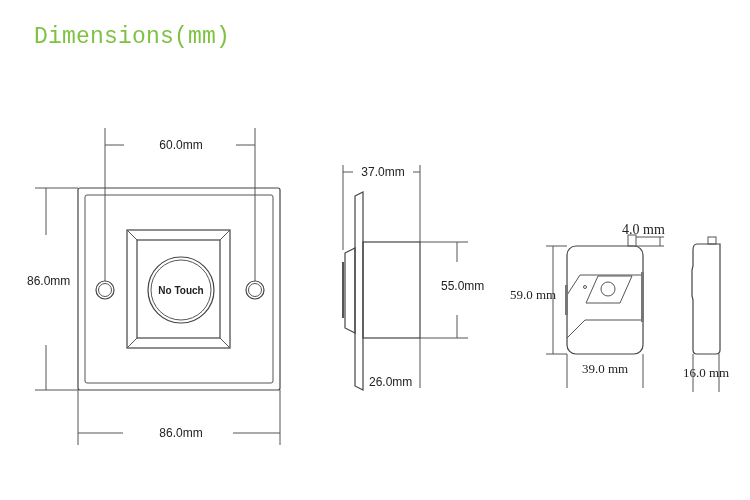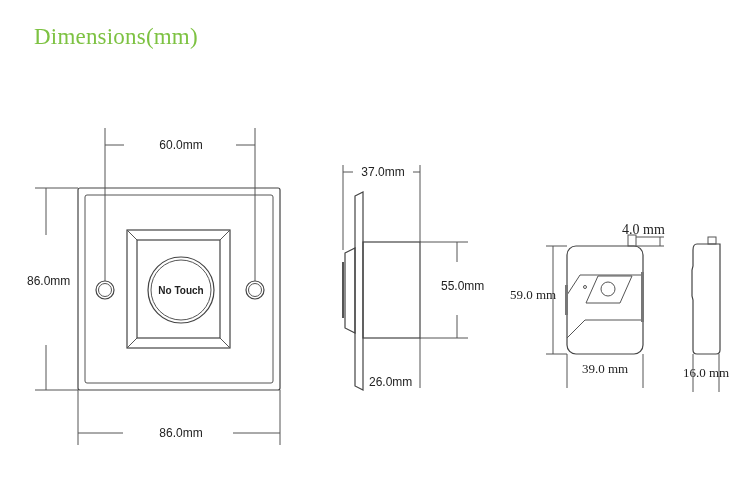--- a/index.html
+++ b/index.html
@@ -1,17 +1,17 @@
 <!DOCTYPE html>
 <html><head>
 <meta charset="utf-8">
 <style>
   html,body{margin:0;padding:0;background:#ffffff;}
   body{width:750px;height:500px;position:relative;overflow:hidden;font-family:"Liberation Sans",sans-serif;}
-  .title{position:absolute;left:34px;top:24px;font-family:Liberation Serif, serif;font-size:23px;font-weight:300;color:#7dc242;letter-spacing:0.2px;}
+  .title{position:absolute;left:34px;top:24px;font-family:Liberation Mono, monospace;font-size:23px;font-weight:300;color:#7dc242;letter-spacing:0.2px;}
   svg{position:absolute;left:0;top:0;}
   .lbl{font-family:"Liberation Sans",sans-serif;font-size:12px;fill:#222;}
   .lbl-serif{font-family:"Liberation Serif",serif;font-size:14px;fill:#222;}
   .ln{stroke:#555;stroke-width:1;fill:none;}
   .ln2{stroke:#444;stroke-width:1.2;fill:none;}
 </style>
 </head>
 <body>
 
 <div class="title">Dimensions(mm)</div>

